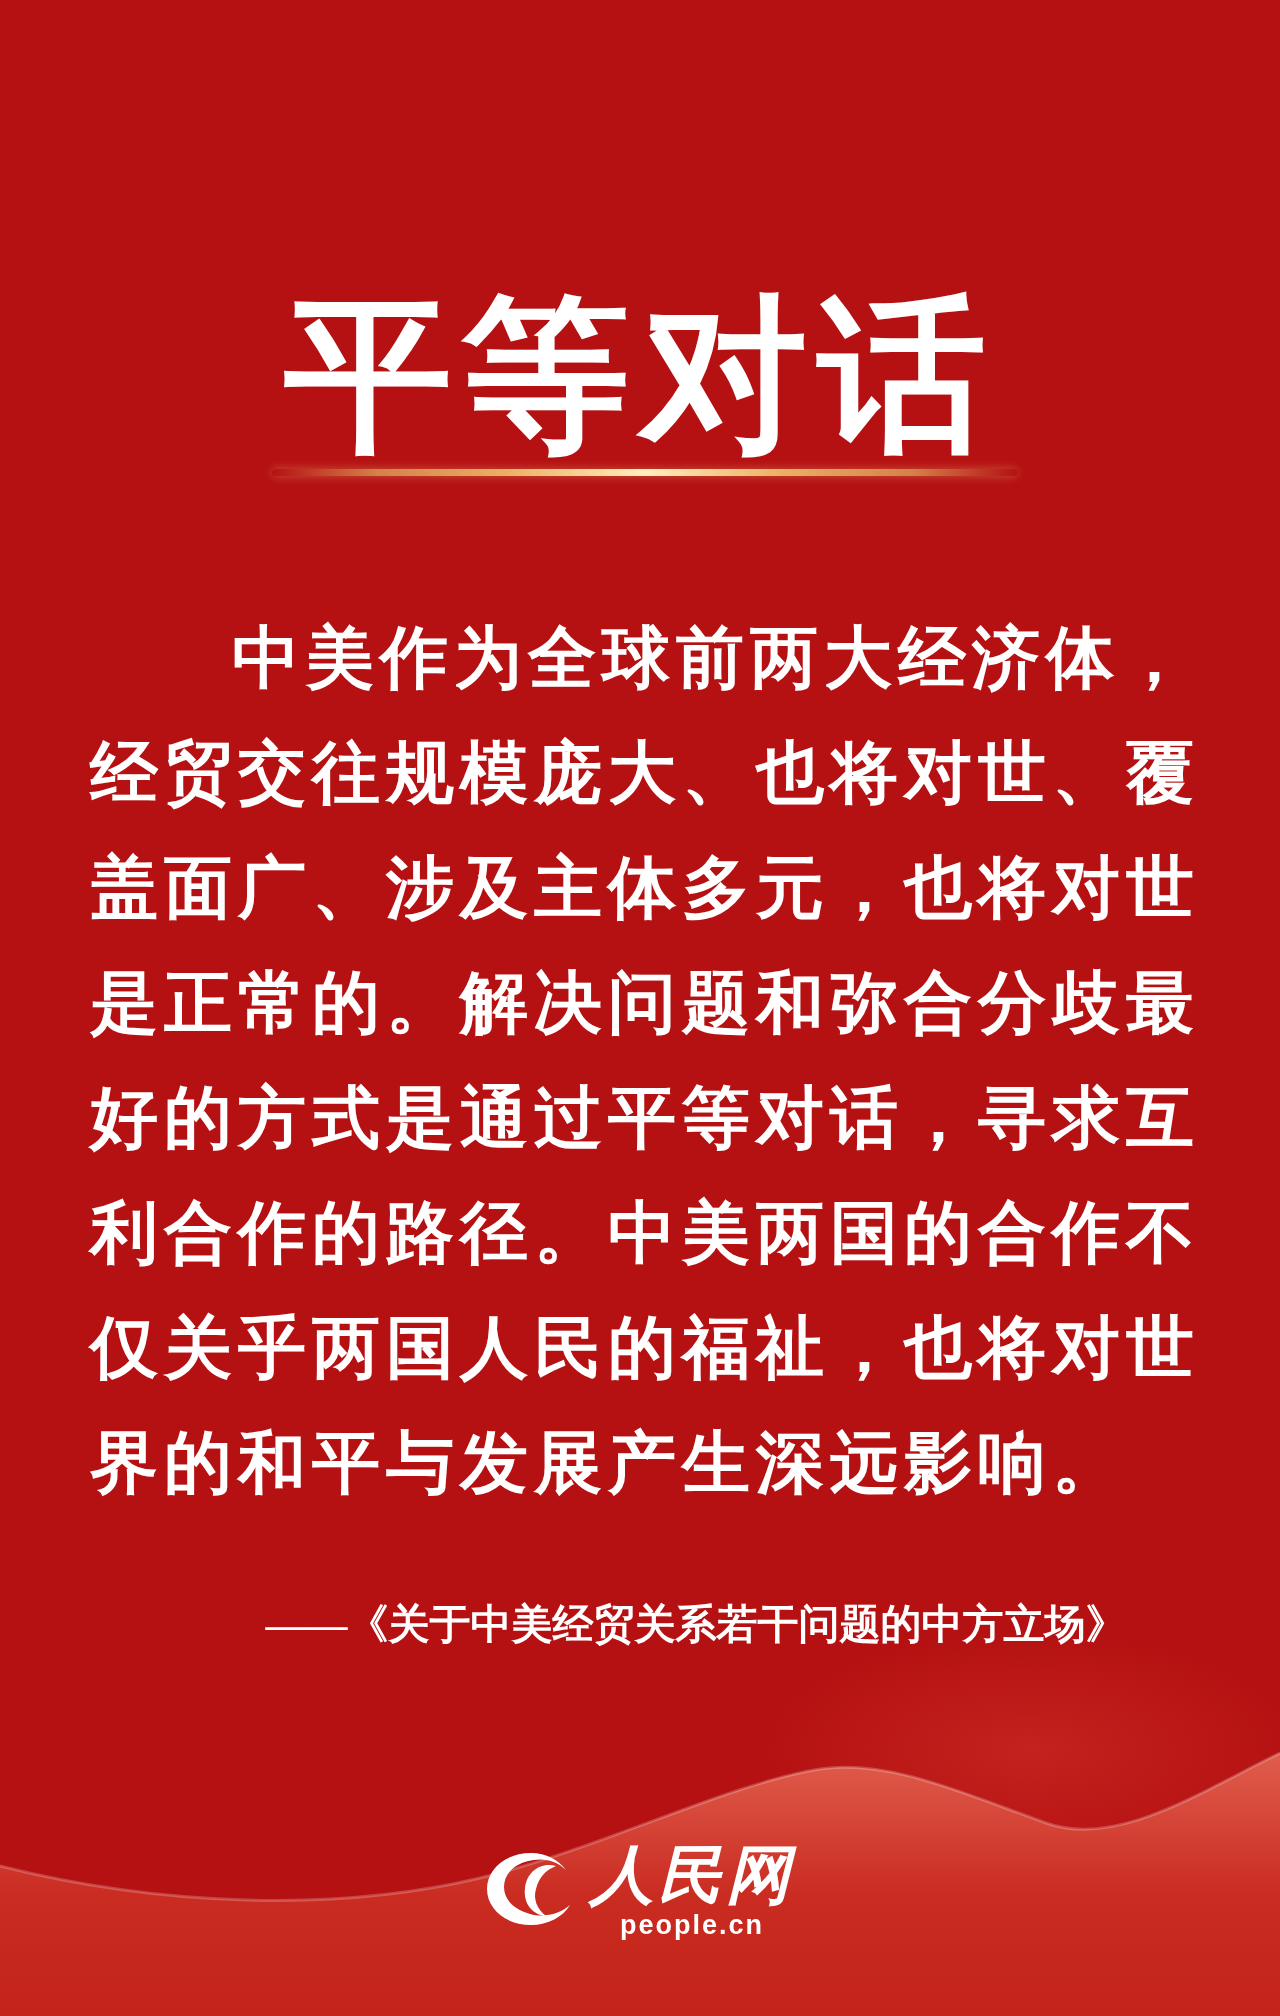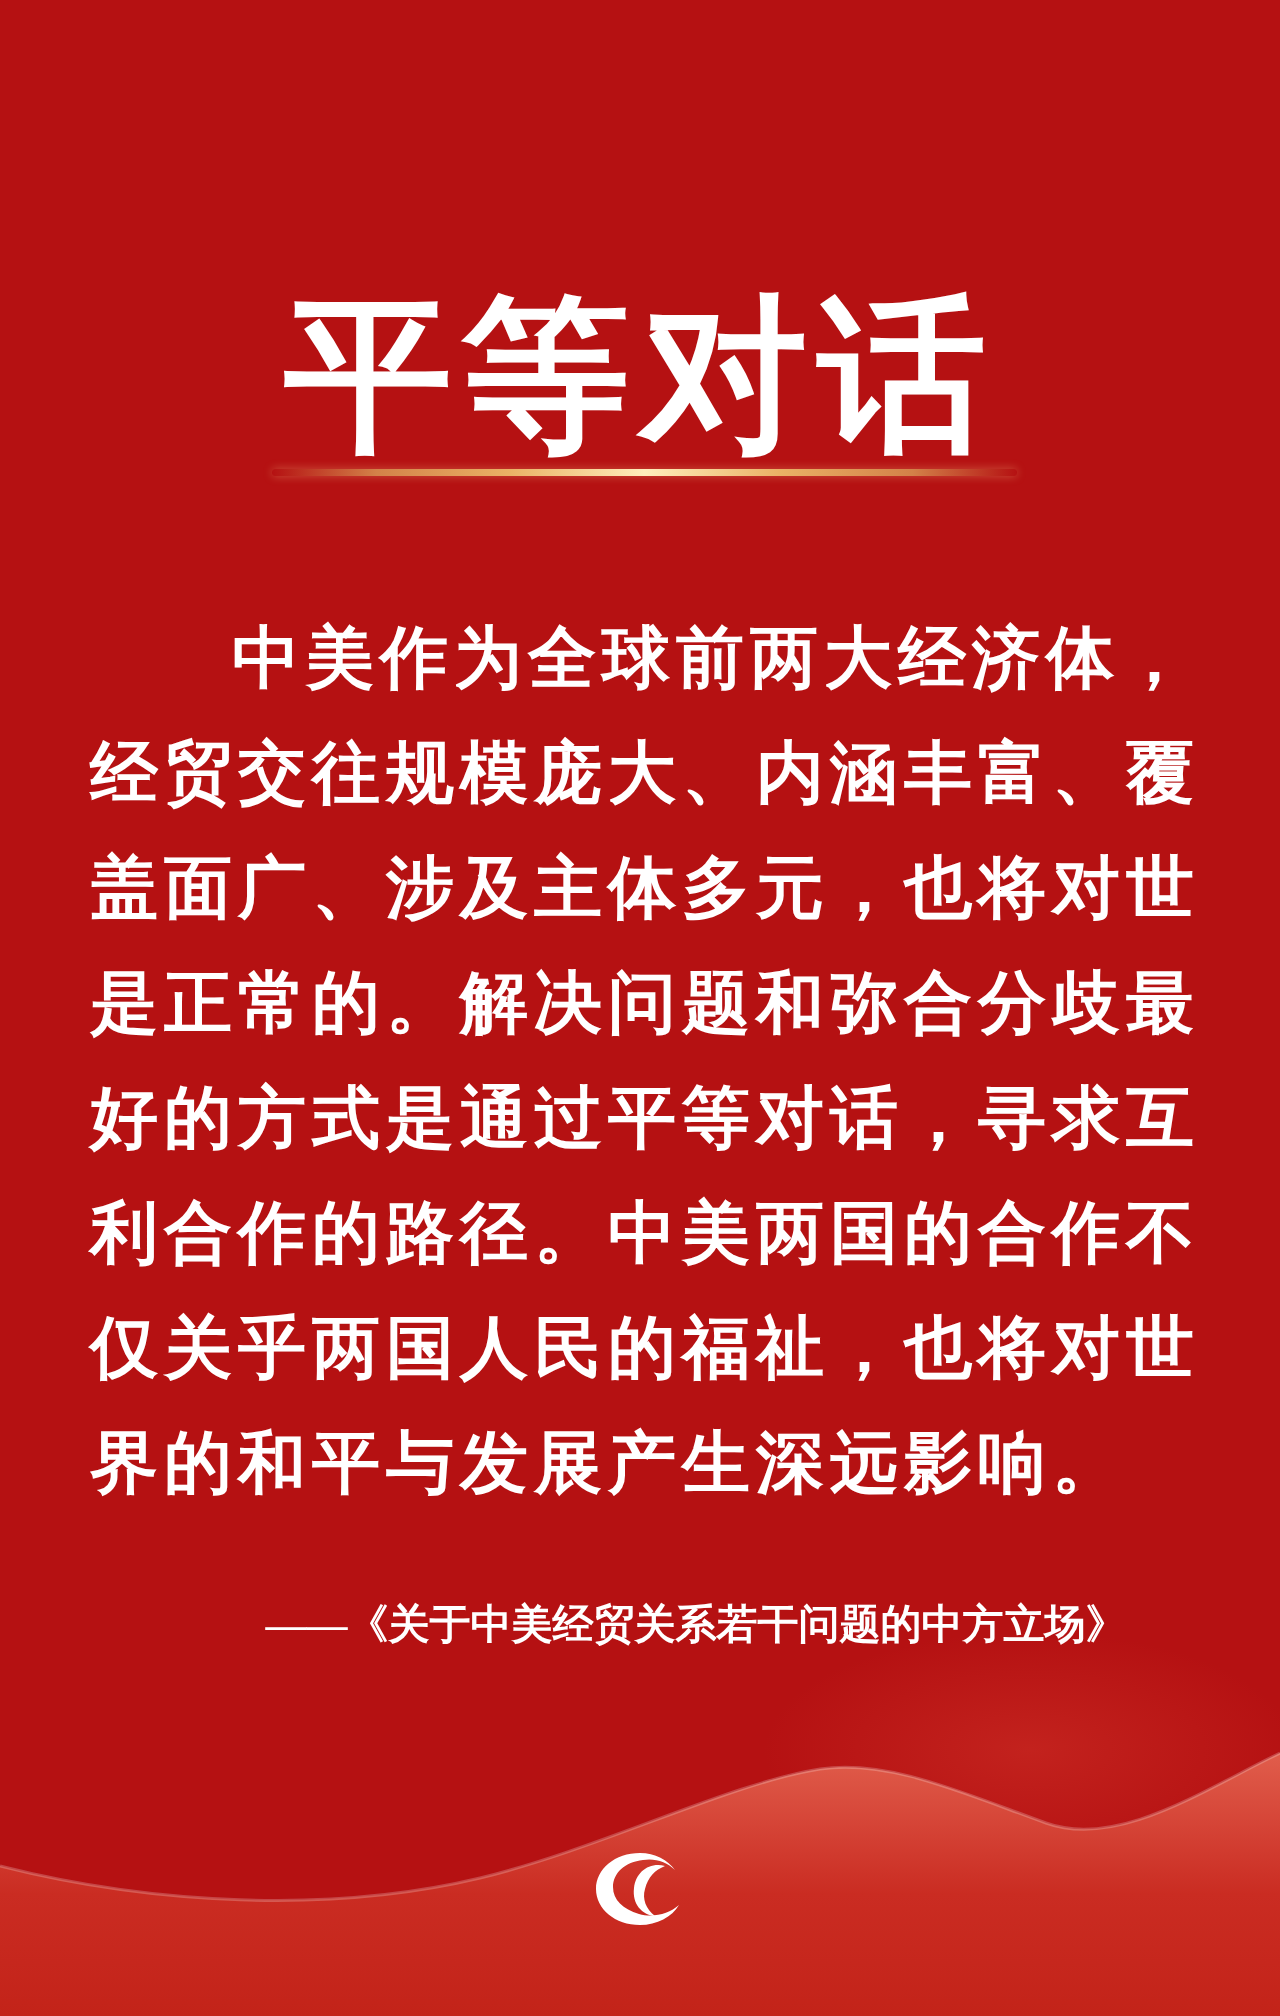--- a/index.html
+++ b/index.html
@@ -129,21 +129,21 @@
 <body>
 
 <div class="poster">
 
   <h1 class="title">平等对话</h1>
 
   <div class="divider"></div>
 
   <div class="body-text">
     <div class="body-line indent">中美作为全球前两大经济体，</div>
-    <div class="body-line">经贸交往规模庞大、内涵丰富、覆</div>
+    <div class="body-line">经贸交往规模庞大、也将对世、覆</div>
     <div class="body-line">盖面广、涉及主体多元，也将对世</div>
     <div class="body-line">是正常的。解决问题和弥合分歧最</div>
     <div class="body-line">好的方式是通过平等对话，寻求互</div>
     <div class="body-line">利合作的路径。中美两国的合作不</div>
     <div class="body-line">仅关乎两国人民的福祉，也将对世</div>
     <div class="body-line">界的和平与发展产生深远影响。</div>
   </div>
 
   <div class="attribution">
     <div class="src-line">——《关于中美经贸关系若干问题的中方立场》</div>
@@ -176,15 +176,19 @@
     <svg class="logo-icon" viewBox="0 0 90 74" xmlns="http://www.w3.org/2000/svg" aria-hidden="true">
       <g fill="#ffffff" fill-rule="evenodd">
         <path d="M45,1 C20,1 1,17 1,37 C1,57 20,73 45,73 C62,73 77,65 84,53
                  C74,62 58,66 44,62 C28,57 18,48 18,35 C18,21 30,10 48,8
                  C60,6 72,10 80,18 C73,8 60,1 45,1 Z"></path>
         <path d="M70,14 C54,10 41,20 39,36 C37,52 47,63 60,64 C51,57 47,47 50,37
                  C53,25 60,18 70,14 Z"></path>
         <path d="M60,64 C52,66 44,66 37,63 C44,69 53,70 60,64 Z"></path>
       </g>
     </svg>
+    <div class="logo-texts">
+      <div class="brand-name">人民网</div>
+      <div class="brand-domain">people.cn</div>
+    </div>
   </div>
 
 </div>
 
 </body></html>

